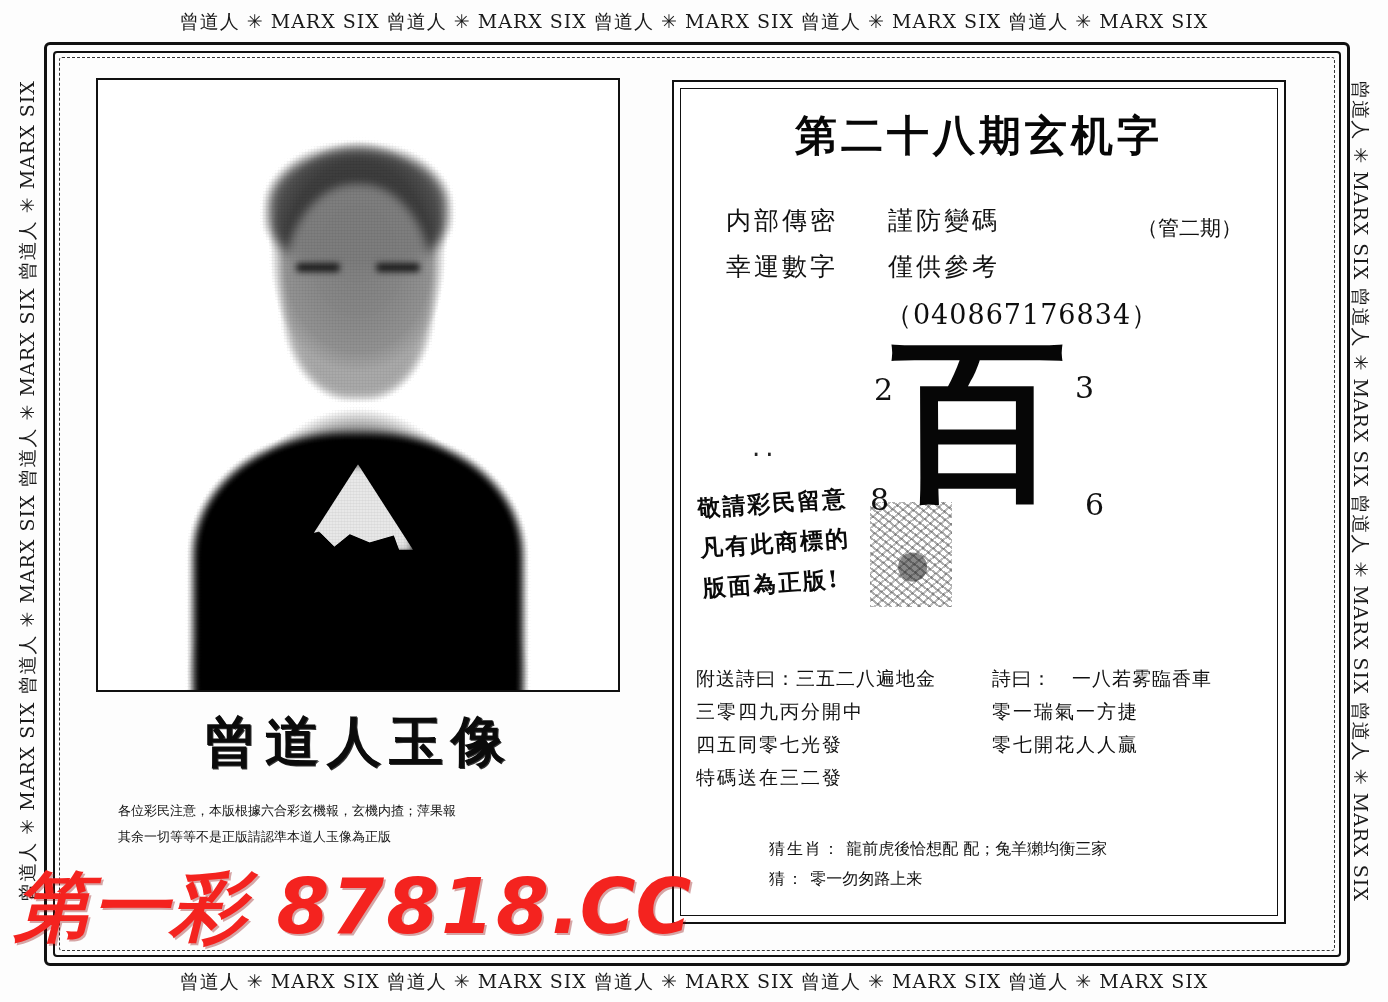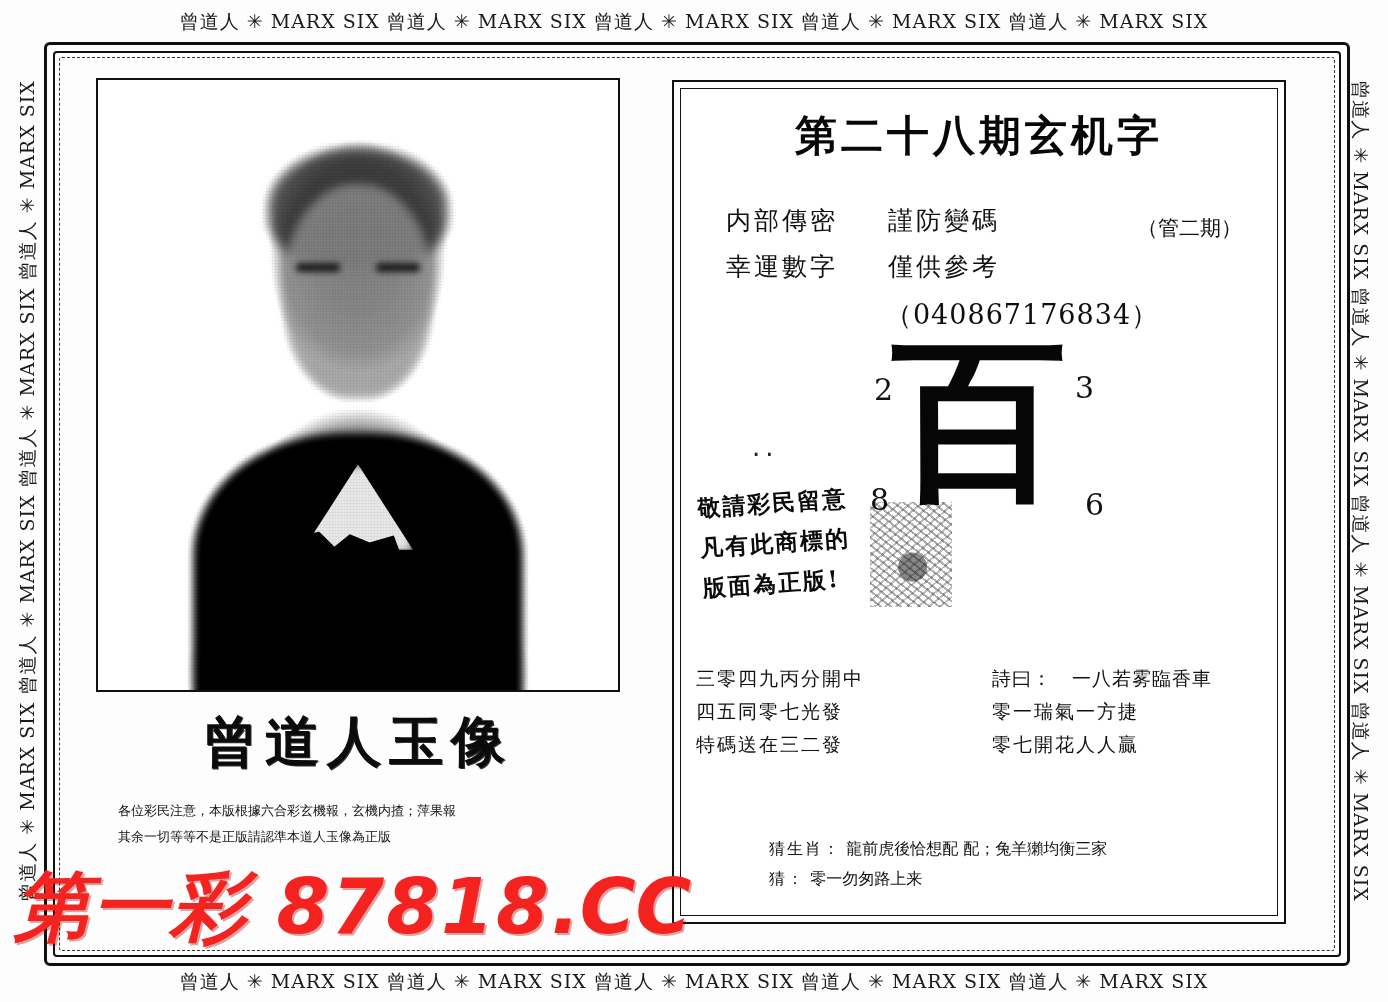--- a/index.html
+++ b/index.html
@@ -188,20 +188,21 @@
 
     <div class="notice">
       <div>敬請彩民留意</div>
       <div>凡有此商標的</div>
       <div>版面為正版!</div>
     </div>
 
 
     <div class="poem-wrap">
       <div class="poem-col">
+        <div class="head">附送詩曰：三五二八遍地金</div>
         <div>三零四九丙分開中</div>
         <div>四五同零七光發</div>
         <div>特碼送在三二發</div>
       </div>
       <div class="poem-col">
         <div class="head">詩曰：　一八若雾臨香車</div>
         <div>零一瑞氣一方捷</div>
         <div>零七開花人人贏</div>
       </div>
     </div>

